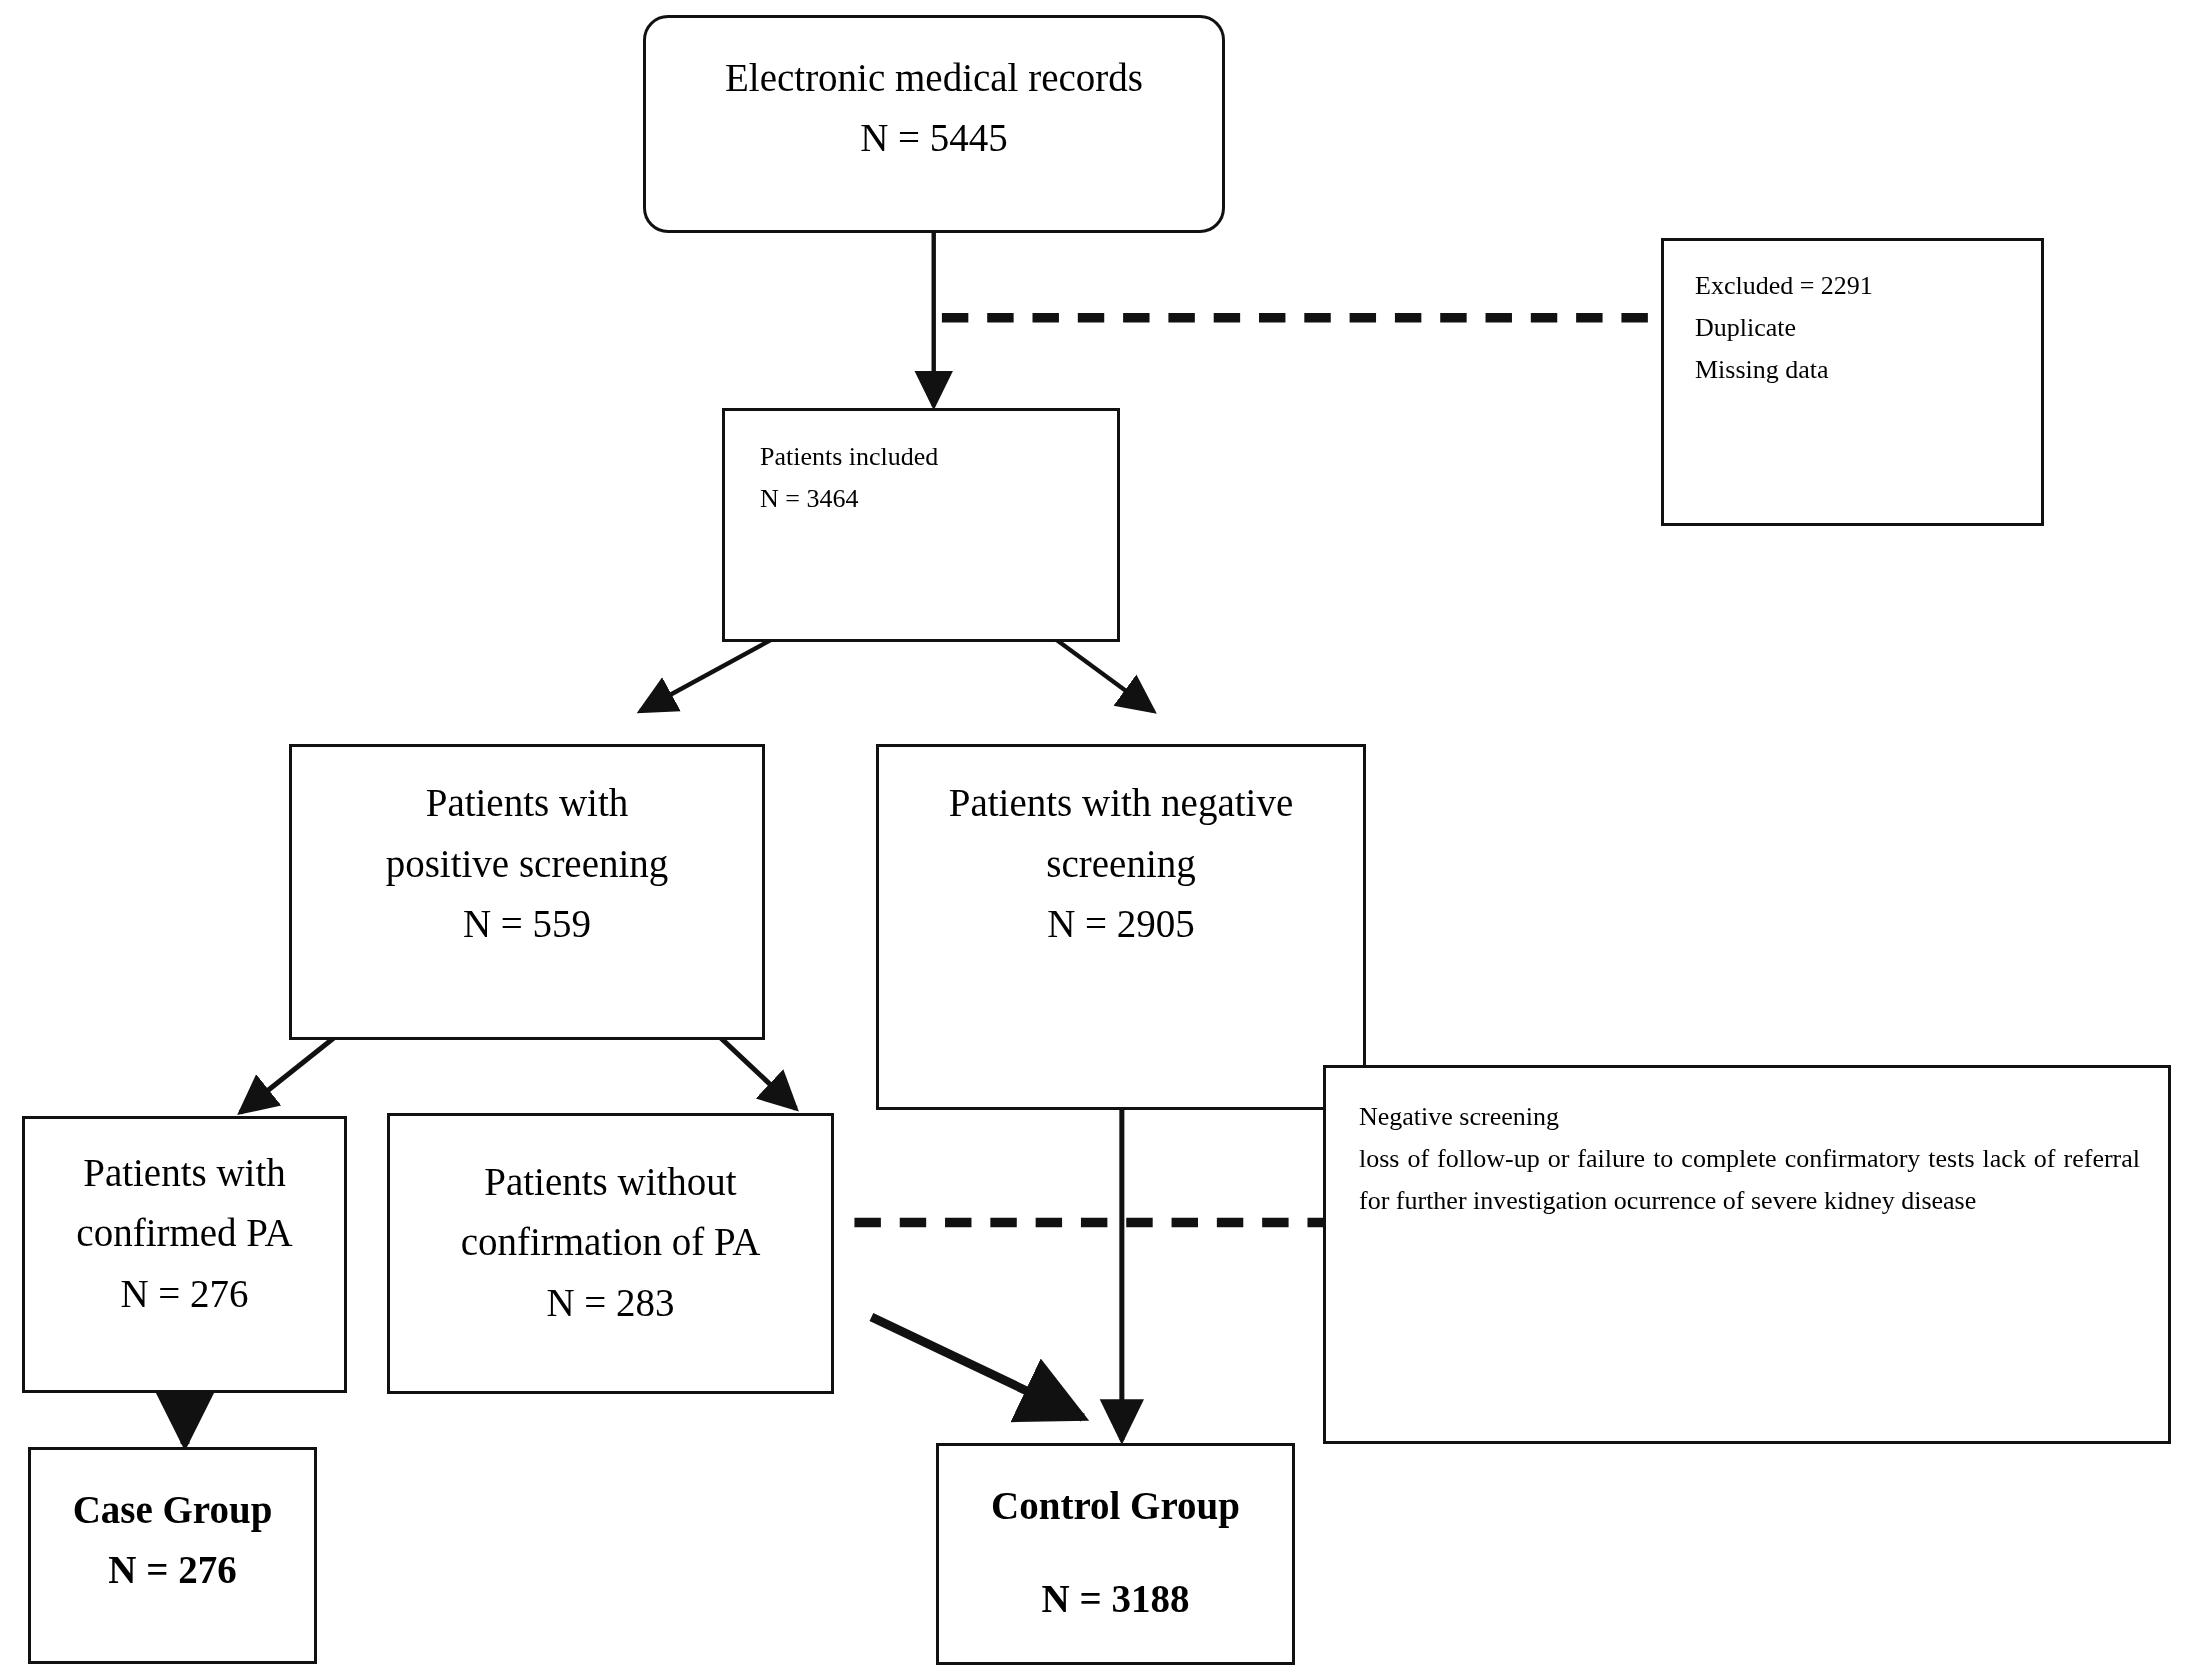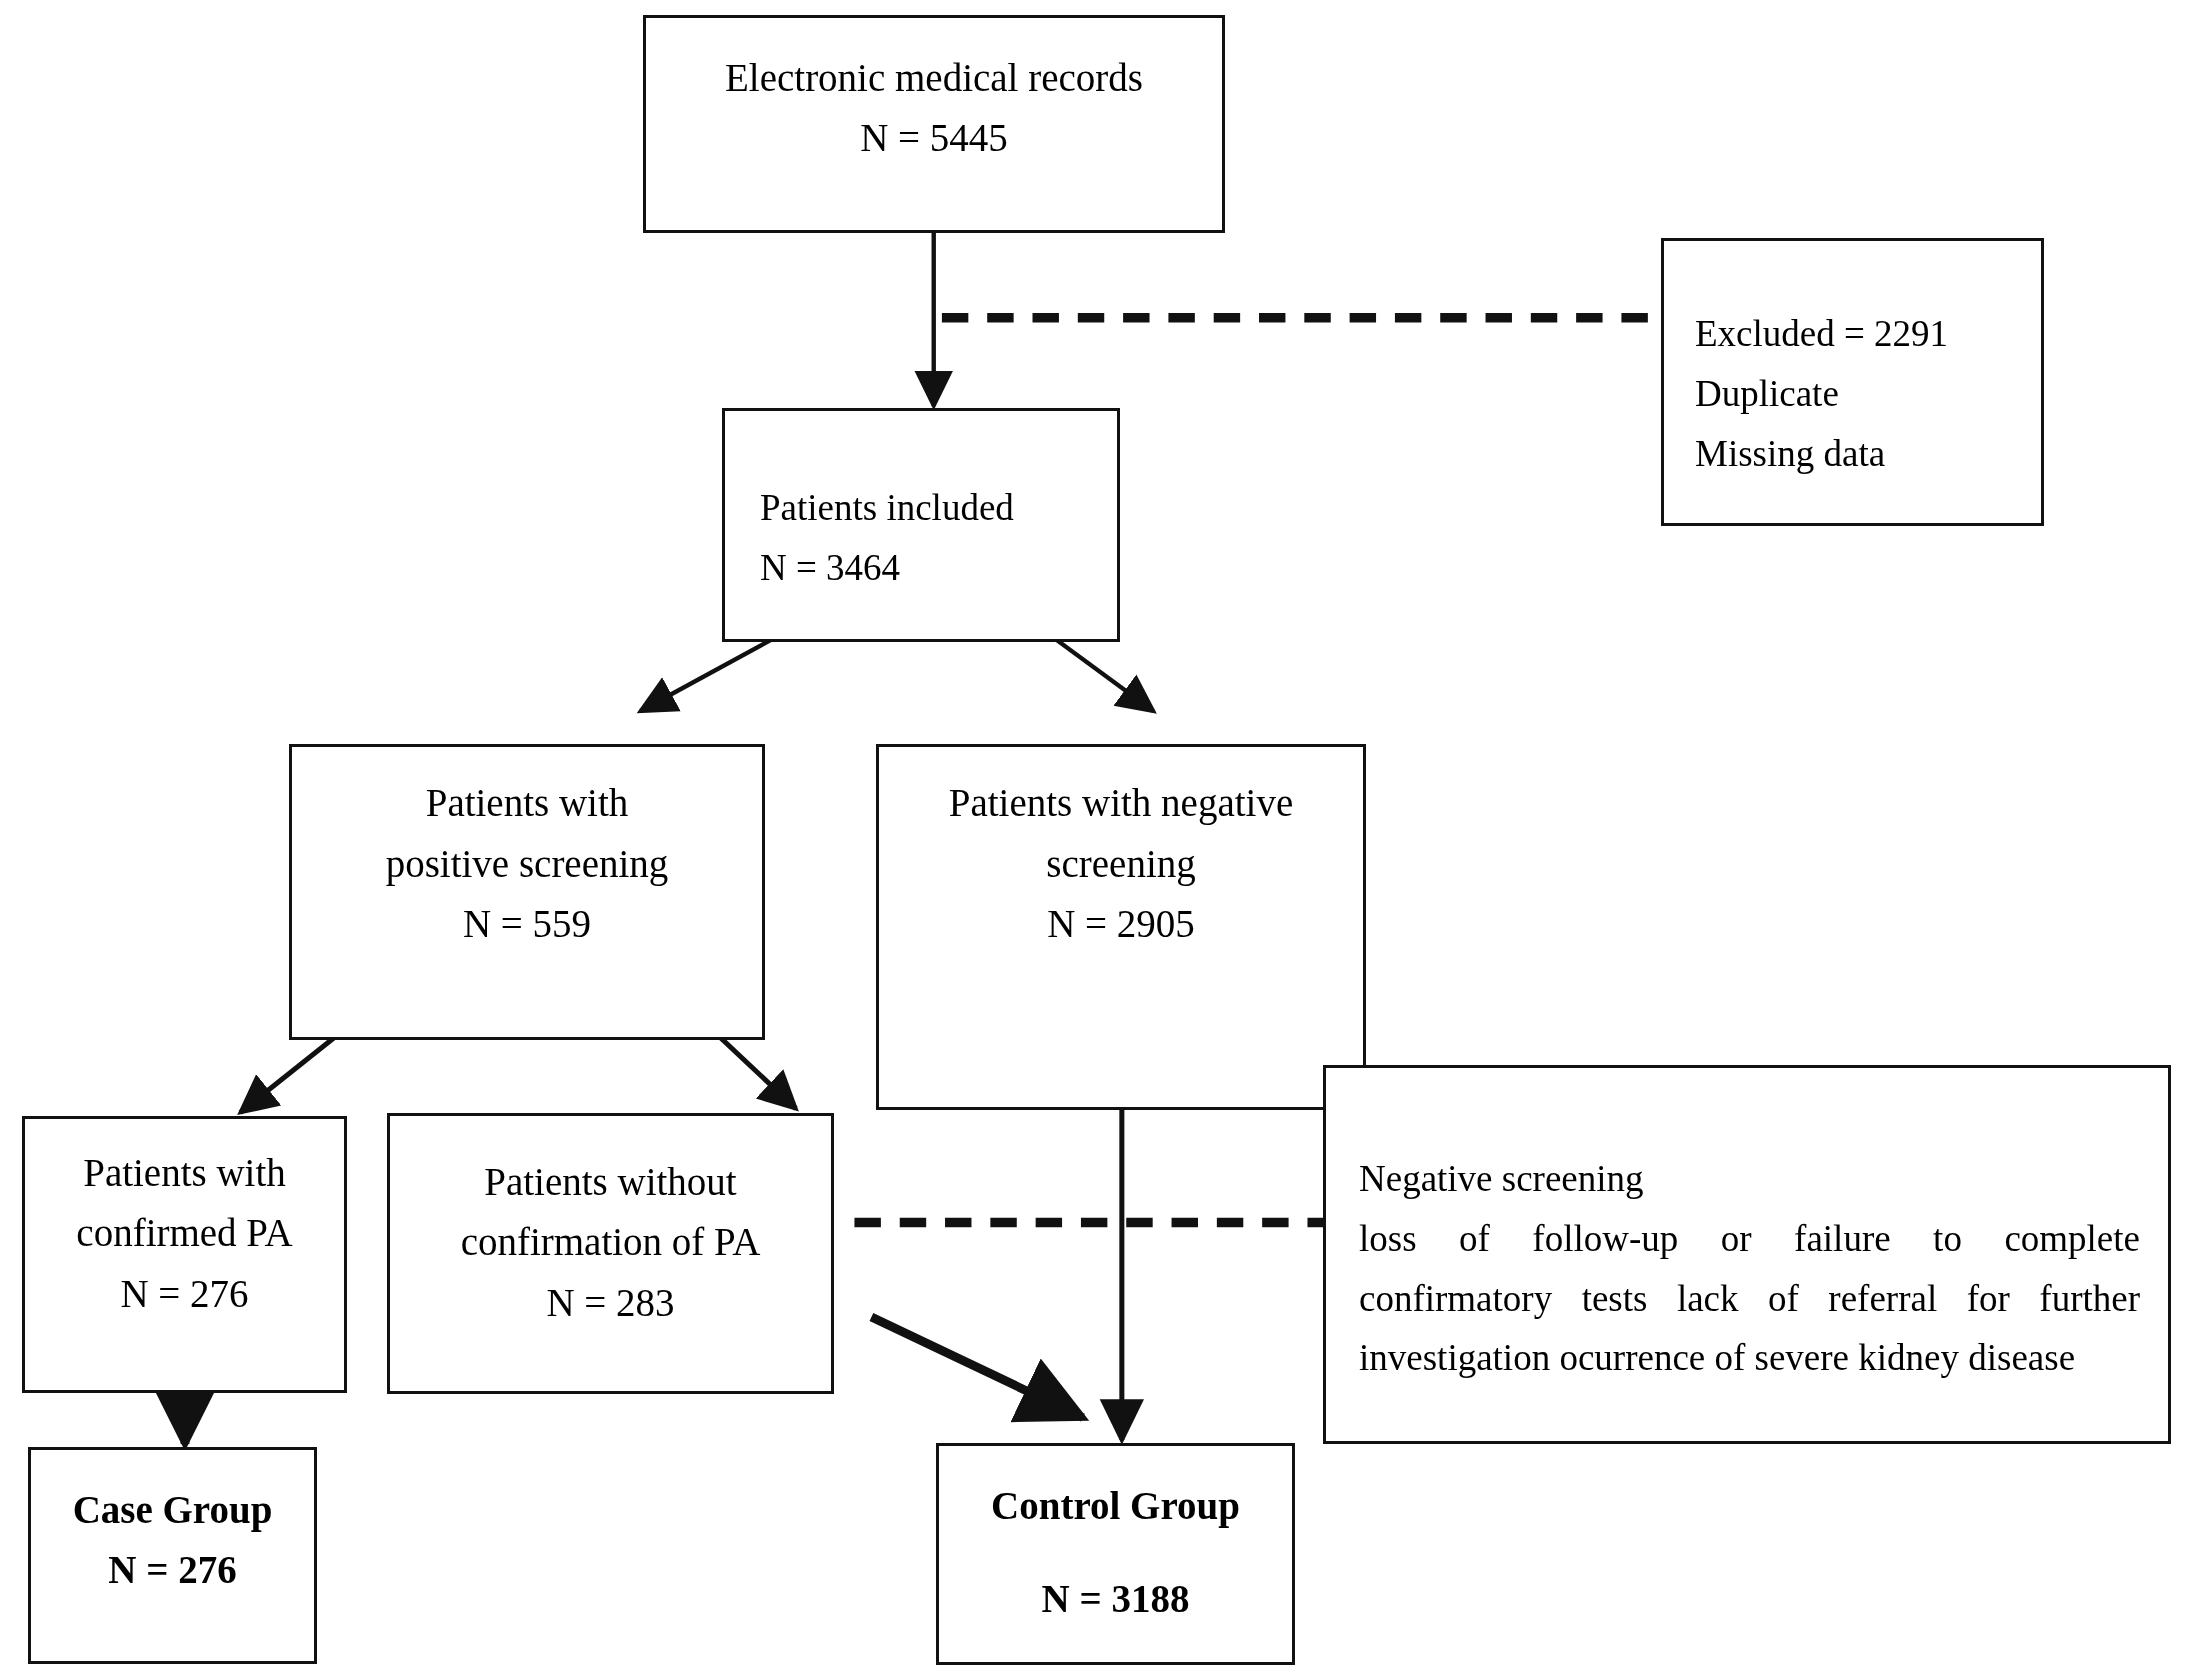--- a/index.html
+++ b/index.html
@@ -29,22 +29,21 @@
     line-height: 1.55;
     font-size: 39px;
     z-index: 3;
   }
   .node .line { display: block; white-space: nowrap; }
   .node.bold { font-weight: bold; }
   .node.leftbox {
     align-items: flex-start;
     text-align: left;
     line-height: 1.62;
-    font-size: 37px;
-    justify-content: center;
+    font-size: 26px;
   }
   .node.leftbox .line { white-space: normal; display: block; width: 100%; }
   .node.justified .line {
     text-align: justify;
     text-align-last: left;
   }
   svg.edges {
     position: absolute;
     left: 0; top: 0;
     width: 2194px;
@@ -90,21 +89,21 @@
 
     <line x1="1783" y1="1652" x2="1783" y2="2288" stroke="#111111" stroke-width="8" marker-end="url(#arrowThin)"></line>
 
     <line x1="294" y1="2090" x2="294" y2="2295" stroke="#111111" stroke-width="14" marker-end="url(#arrowMed)"></line>
 
     <line x1="1385" y1="2093" x2="1721" y2="2253" stroke="#111111" stroke-width="14" marker-end="url(#arrowMed)"></line>
 
     <line x1="1358" y1="1943" x2="2110" y2="1943" stroke="#111111" stroke-width="15" stroke-dasharray="42 30" stroke-linecap="butt"></line>
   </svg>
 
-  <div class="node" style="left:643px; top:15px; width:582px; height:218px; padding-top:30px;">
+  <div class="node" style="left:643px; top:15px; width:582px; height:218px; padding-top:30px;border-radius:25px;">
     <span class="line">Electronic medical records</span>
     <span class="line">N = 5445</span>
   </div>
 
   <div class="node leftbox" style="left:1661px; top:238px; width:383px; height:288px; padding:24px 0 0 31px;">
     <span class="line">Excluded = 2291</span>
     <span class="line">Duplicate</span>
     <span class="line">Missing data</span>
   </div>
 

